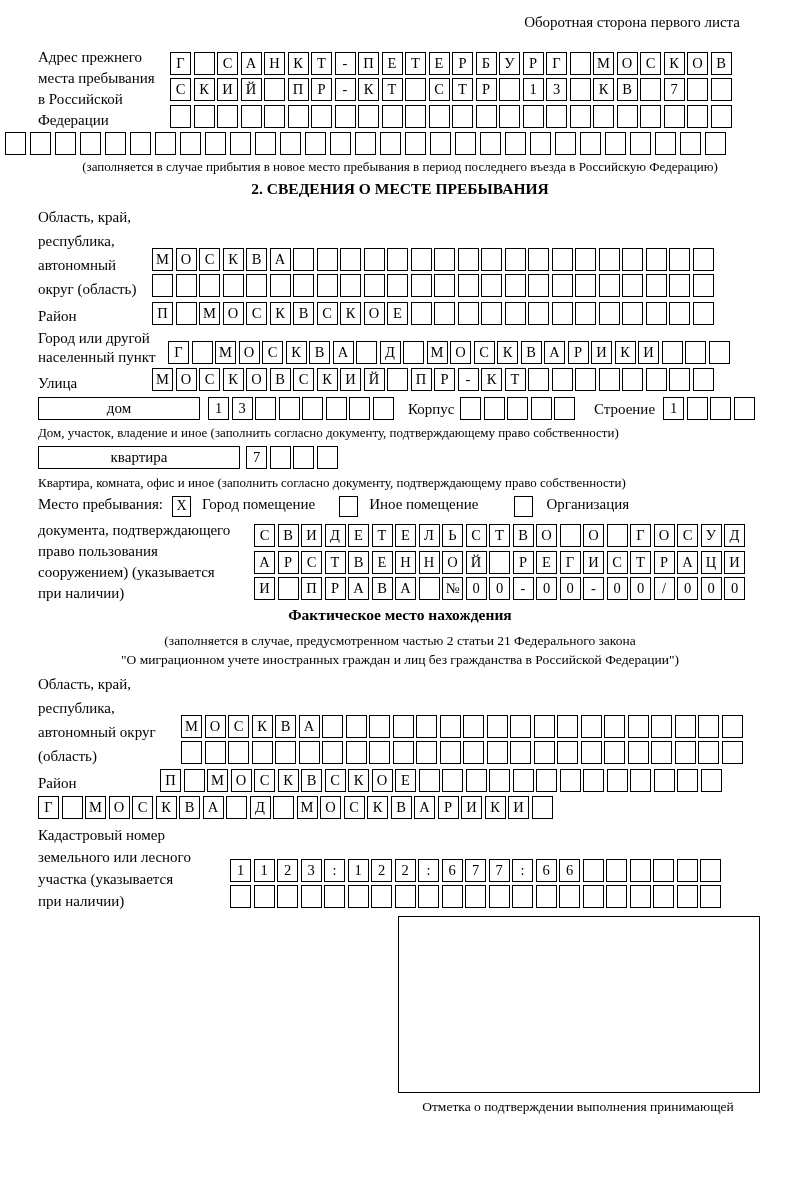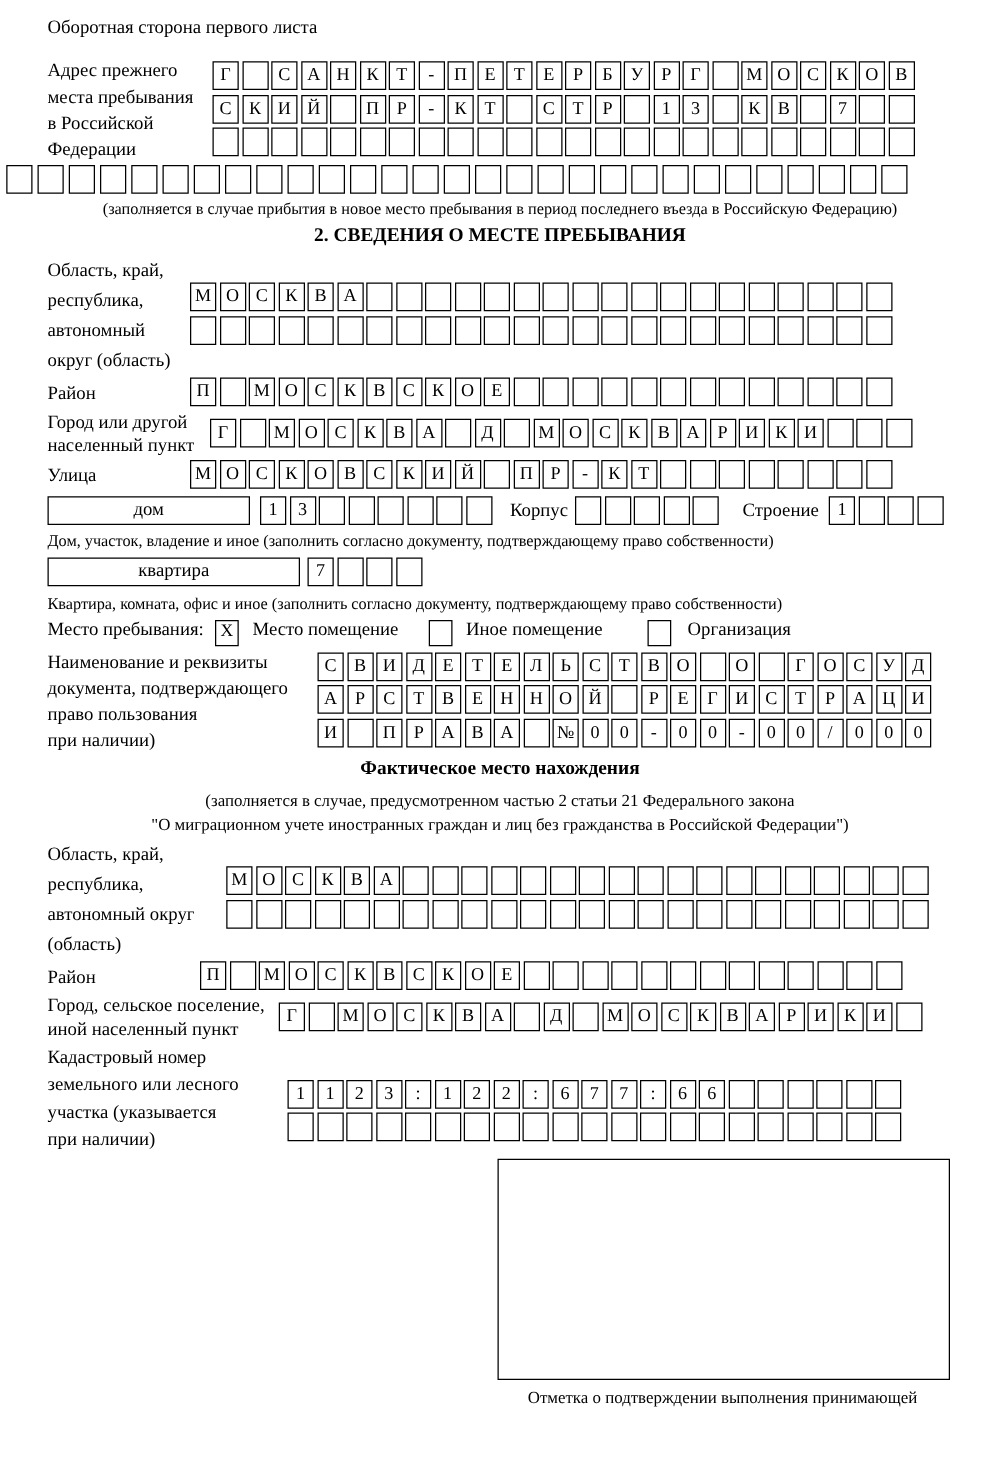--- a/index.html
+++ b/index.html
@@ -1,22 +1,22 @@
 <!DOCTYPE html>
 <html><head>
 <meta charset="utf-8">
 <style>
   html,body{margin:0;padding:0;background:#fff;}
   .page{
     width:800px;height:1180px;box-sizing:border-box;
     padding:14px 38px 0 38px;overflow:hidden;color:#000;
     font-family:"Liberation Serif","DejaVu Serif",serif;
   }
-  .hdr{ text-align:left; font-size:15px; padding-right:22px; margin-bottom:16px;}
-  .block{display:flex;align-items:center;margin-bottom:1px;}
+  .hdr{ text-align:right; font-size:15px; padding-right:22px; margin-bottom:16px;}
+  .block{display:flex;align-items:flex-end;margin-bottom:1px;}
   .rows{display:flex;flex-direction:column;}
   .lbl{font-size:15px;flex-shrink:0;}
   .w132{width:132px}.w114{width:114px}.w130{width:130px}.w216{width:216px}
   .w143{width:143px}.w122{width:122px}.w185{width:185px}.w192{width:192px}
   .lh19{line-height:19px}.lh21{line-height:21px}.lh22{line-height:22px}.lh24{line-height:24px}
   .cell-row{display:flex;margin-bottom:3.5px;}
   .cell{
     width:19px;height:21px;border:1.5px solid #000;margin-right:2.5px;
     display:inline-flex;align-items:center;justify-content:center;
     font-size:14.5px;flex-shrink:0;
@@ -370,32 +370,32 @@
         <span class="cell"></span>
         <span class="cell"></span>
         <span class="cell"></span>
       </div>
   </div>
   <div class="note">Квартира, комната, офис и иное (заполнить согласно документу, подтверждающему право собственности)</div>
 
   <div class="stay-row">
     <span>Место пребывания:</span>
     <span class="checkbox cb1">X</span>
-    <span>Место помещение</span>
+    <span>Город помещение</span>
     <span class="checkbox cb2"></span>
     <span>Иное помещение</span>
     <span class="checkbox cb3"></span>
     <span>Организация</span>
   </div>
 
   <div class="block">
     <div class="lbl w216 lh21">
-        <div>Наименование и реквизиты</div>
         <div>документа, подтверждающего</div>
         <div>право пользования</div>
+        <div>сооружением) (указывается</div>
         <div>при наличии)</div>
       </div>
     <div class="rows">
       <div class="cell-row">
           <span class="cell">С</span>
           <span class="cell">В</span>
           <span class="cell">И</span>
           <span class="cell">Д</span>
           <span class="cell">Е</span>
           <span class="cell">Т</span>
@@ -557,24 +557,20 @@
         <span class="cell"></span>
         <span class="cell"></span>
         <span class="cell"></span>
         <span class="cell"></span>
         <span class="cell"></span>
         <span class="cell"></span>
       </div>
   </div>
 
   <div class="block">
-    <div class="lbl w185 lh19">
-        <div>Город, сельское поселение,</div>
-        <div>иной населенный пункт</div>
-      </div>
     <div class="cell-row">
         <span class="cell">Г</span>
         <span class="cell"></span>
         <span class="cell">М</span>
         <span class="cell">О</span>
         <span class="cell">С</span>
         <span class="cell">К</span>
         <span class="cell">В</span>
         <span class="cell">А</span>
         <span class="cell"></span>

